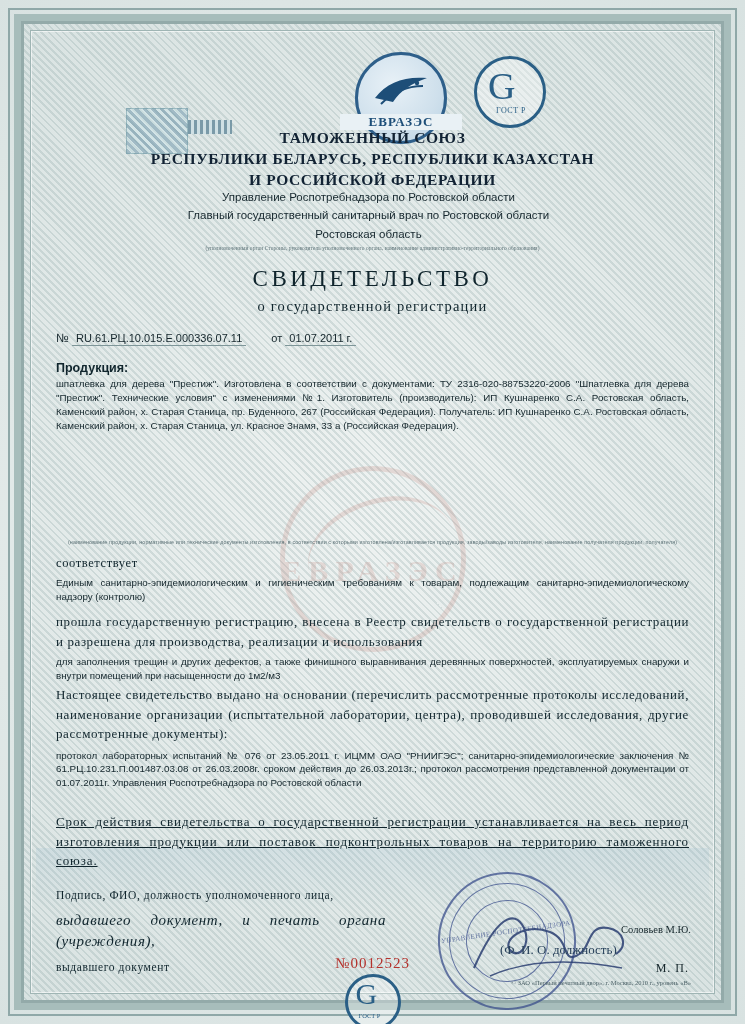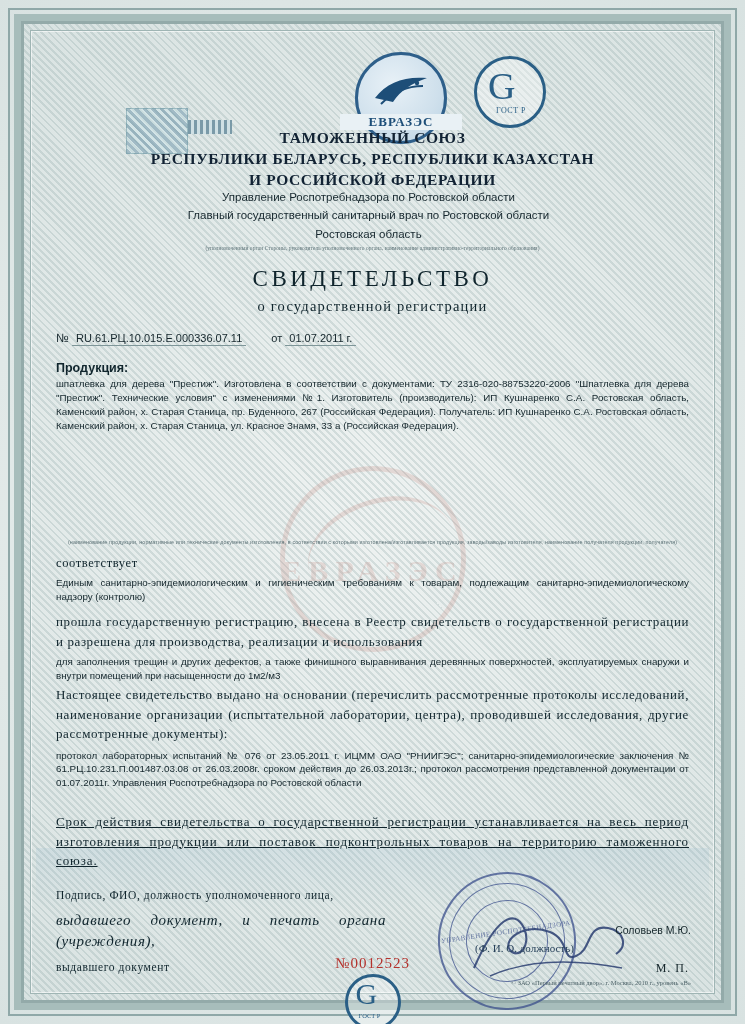--- a/index.html
+++ b/index.html
@@ -89,27 +89,27 @@
   .stamp{position:absolute;left:402px;top:836px;width:134px;height:134px;
     border-radius:50%;border:2px solid #3b4f8c;opacity:.75;
     transform:rotate(-8deg);}
   .stamp:before{content:"";position:absolute;left:9px;top:9px;right:9px;bottom:9px;
     border:1px solid #3b4f8c;border-radius:50%;}
   .stamp-in{position:absolute;left:26px;top:26px;right:26px;bottom:26px;
     border:1px solid #3b4f8c;border-radius:50%;}
   .stamp-txt{position:absolute;left:0;top:54px;width:134px;text-align:center;
     font-size:7px;color:#3b4f8c;letter-spacing:.4px;}
   .sig{position:absolute;left:430px;top:862px;width:170px;height:90px;opacity:.85;}
-  .signature-name{position:absolute;right:18px;top:888px;font-family:Liberation Sans, sans-serif;
+  .signature-name{position:absolute;right:18px;top:888px;font-family:Liberation Serif, serif;
     font-size:10.5px;color:#16272c;}
   .mp{position:absolute;right:20px;top:925px;font-family:"Liberation Serif",serif;
     font-size:12px;color:#16272c;letter-spacing:1px;}
   .blank-num{position:absolute;left:0;right:0;top:919px;text-align:center;
     font-family:"Liberation Serif",serif;font-size:15px;color:#b4322d;letter-spacing:1px;}
-  .fnp{position:absolute;left:439px;top:906px;font-size:11px;color:#27405a;}
+  .fnp{position:absolute;left:464px;top:906px;font-size:13px;color:#27405a;}
 
   .bottom-gost{position:absolute;left:50%;transform:translateX(-50%);top:938px;
     width:56px;height:56px;}
   .bg-c{position:absolute;left:0;top:0;width:50px;height:50px;border-radius:50%;
     border:3px solid #2a5f86;background:rgba(255,255,255,.3);}
   .bg-g{position:absolute;left:11px;top:3px;font-size:30px;color:#2a5f86;}
   .bg-t{position:absolute;left:-8px;top:38px;width:66px;text-align:center;font-size:6.5px;color:#2a5f86;}
 
   .printer{position:absolute;right:18px;bottom:2px;font-size:6.5px;color:#4d6268;}
   .bluearea{position:absolute;left:0;right:0;top:812px;height:62px;

